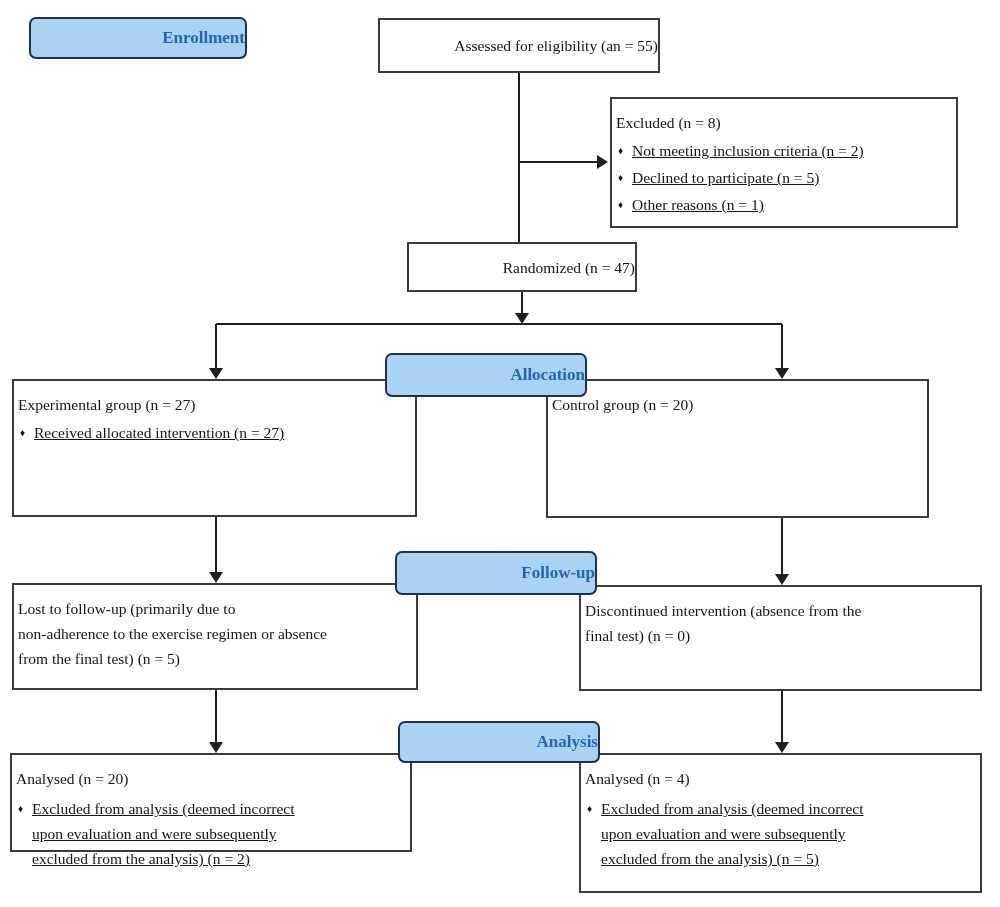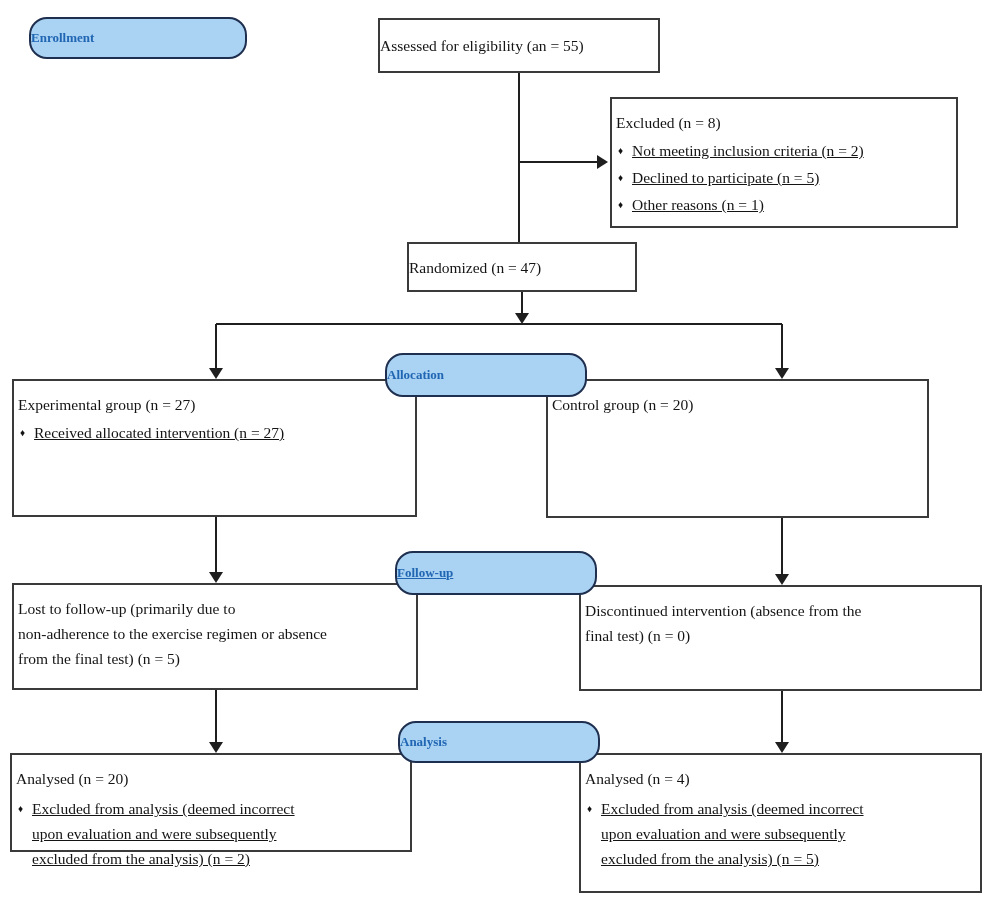--- a/index.html
+++ b/index.html
@@ -26,21 +26,21 @@
   
   .box {
     position: absolute;
     background: #fff;
     border: 2px solid var(--box-border);
     line-height: 25px;
   }
   .box.center {
     display: flex;
     align-items: center;
-    justify-content: flex-start;
+    justify-content: flex-end;
     text-align: center;
   }
   .box .inner { padding: 11px 4px; }
   .title-line { line-height: 26px; }
   .bullet-row {
     display: flex;
     align-items: flex-start;
     margin-top: 2px;
   }
   .bullet-glyph {
@@ -52,26 +52,26 @@
     padding-left: 2px;
   }
   .bullet-text { line-height: 25px; text-decoration: underline; }
   .lines, .bullet-text { white-space: pre-line; }
   .gap-top { margin-top: 4px; }
   
   .stage {
     position: absolute;
     background: var(--stage-fill);
     border: 2px solid var(--stage-border);
-    border-radius: 18px;
+    border-radius: 7px;
     display: flex;
     align-items: center;
-    justify-content: flex-start;
+    justify-content: flex-end;
     font-weight: bold;
-    font-size: 13px;
+    font-size: 17px;
     color: var(--stage-text);
     z-index: 5;
   }
   
   .vline { position: absolute; width: 2px; background: var(--line-color); }
   .hline { position: absolute; height: 2px; background: var(--line-color); }
   .arrow-down {
     position: absolute; width: 0; height: 0;
     border-left: 7px solid transparent;
     border-right: 7px solid transparent;
@@ -88,21 +88,21 @@
 <body>
 
 <div class="canvas">
 
   <div class="stage" style="left:29px; top:17px; width:218px; height:42px;">
     <span>Enrollment</span>
   </div>
   <div class="stage" style="left:385px; top:353px; width:202px; height:44px;">
     <span>Allocation</span>
   </div>
-  <div class="stage" style="left:395px; top:551px; width:202px; height:44px;text-decoration:underline;">
+  <div class="stage" style="left:395px; top:551px; width:202px; height:44px;">
     <span>Follow-up</span>
   </div>
   <div class="stage" style="left:398px; top:721px; width:202px; height:42px;">
     <span>Analysis</span>
   </div>
 
   <div class="box center" style="left:378px; top:18px; width:282px; height:55px;">
     <span>Assessed for eligibility (an = 55)</span>
   </div>
 

